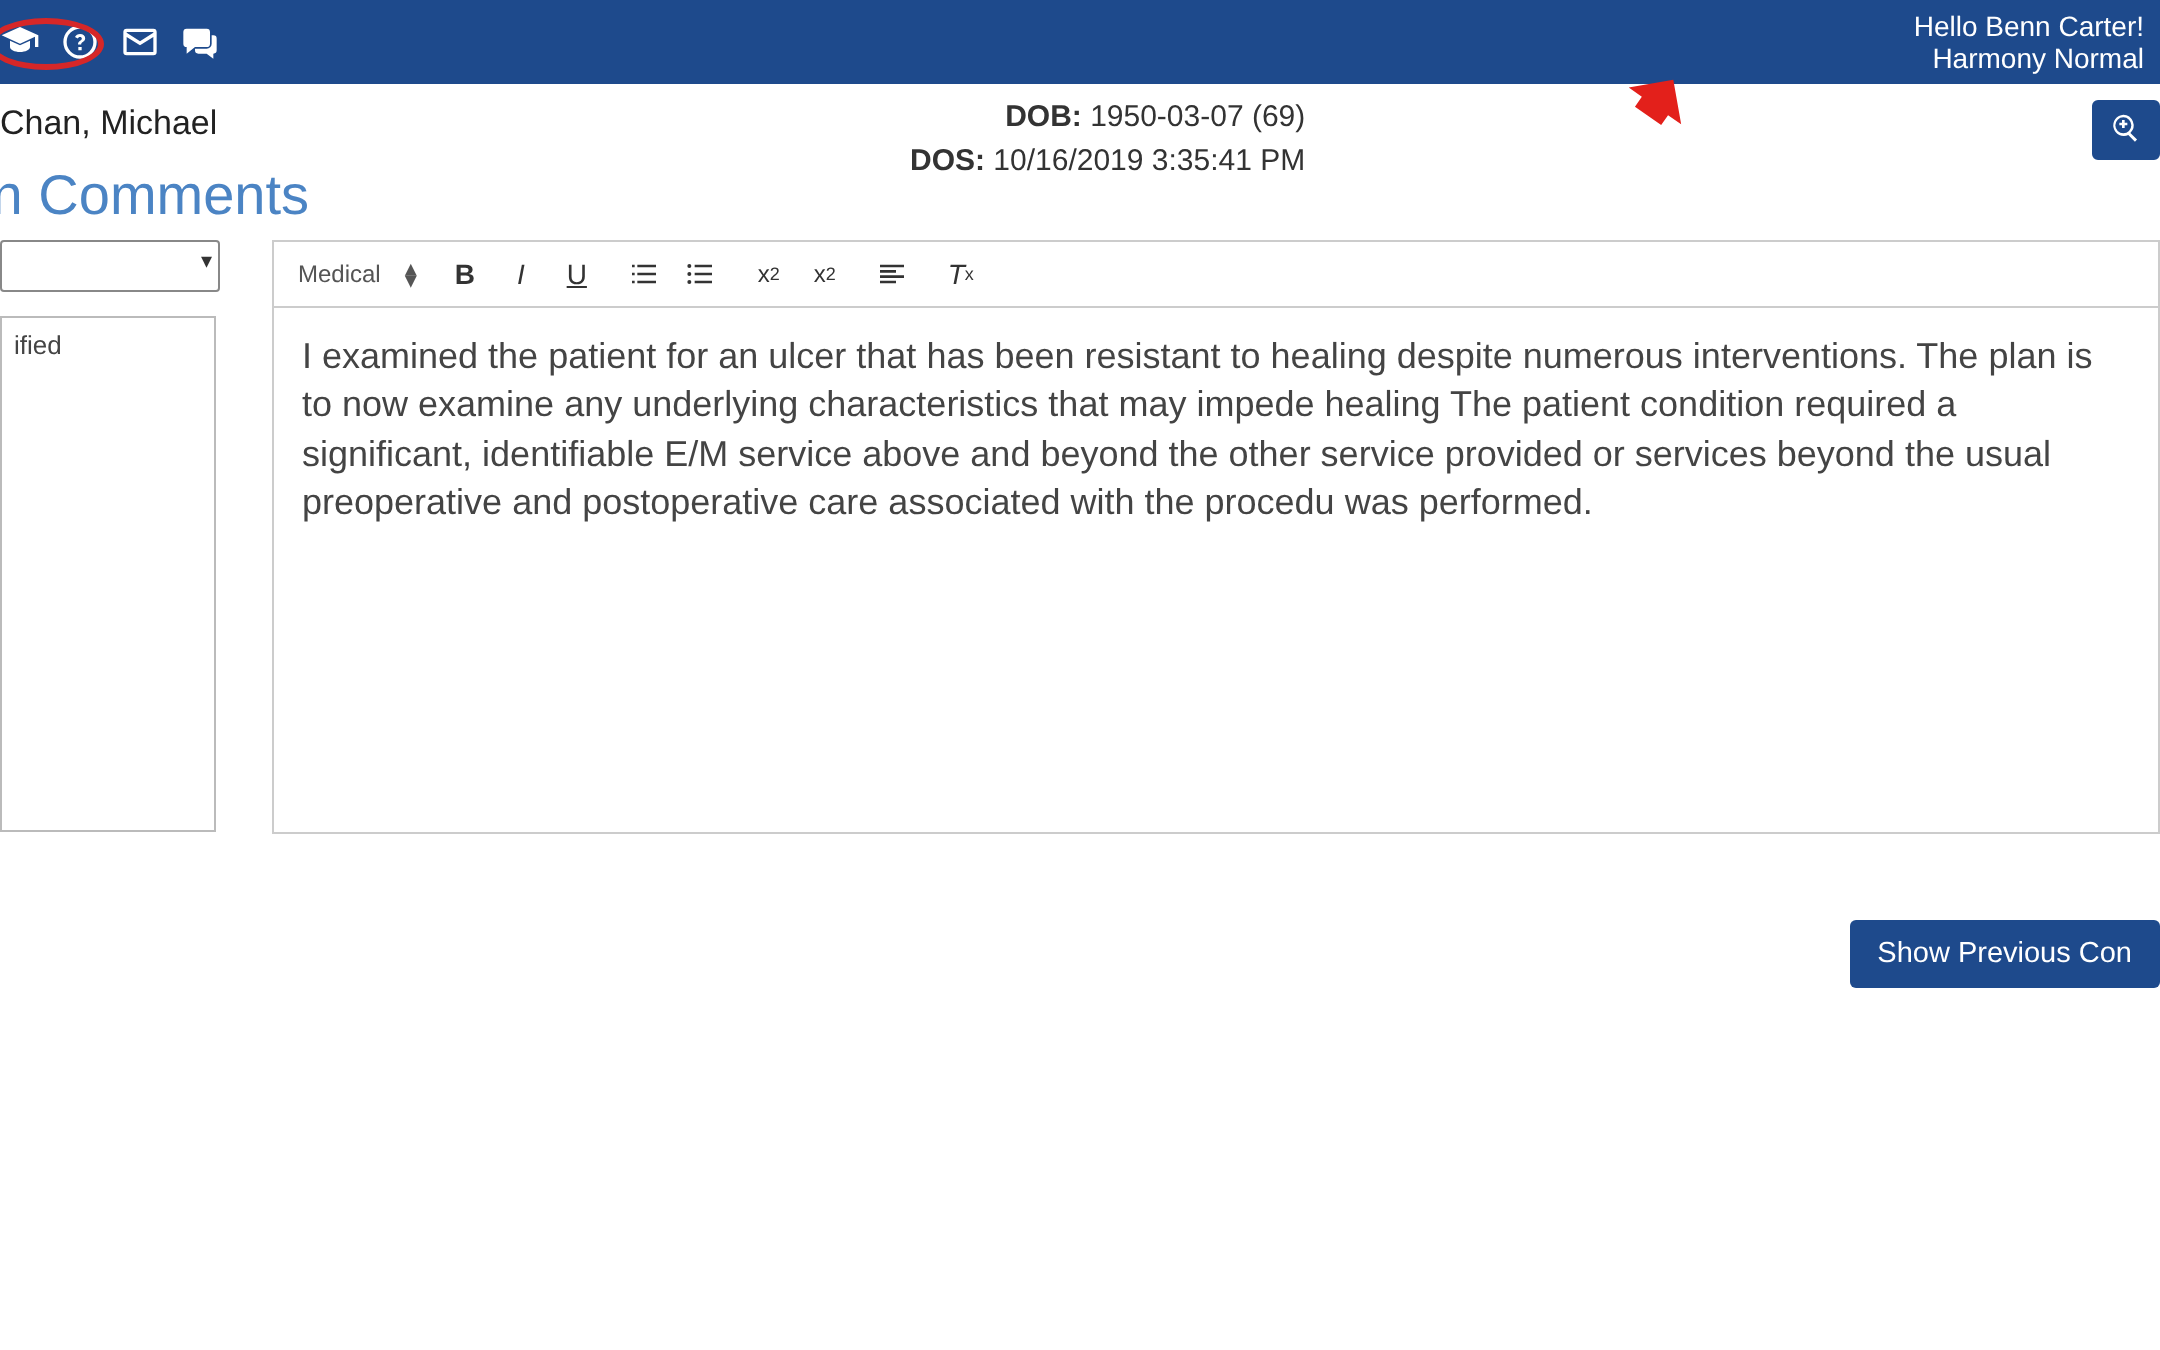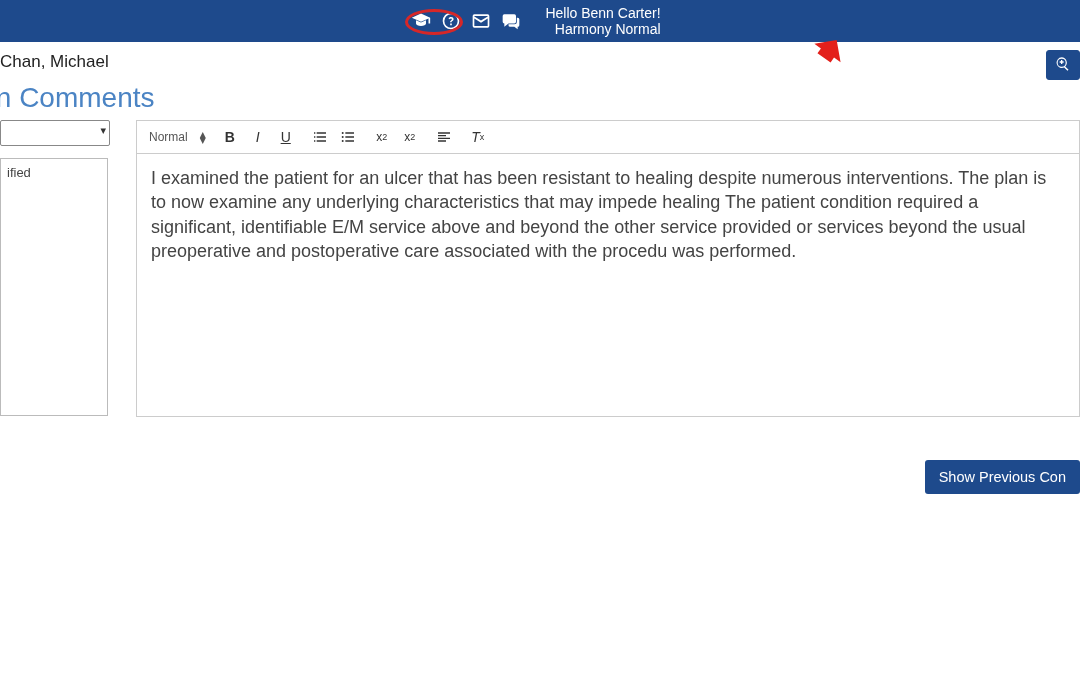--- a/index.html
+++ b/index.html
@@ -11,21 +11,21 @@
     width: 1080px;
     height: 675px;
     overflow: hidden;
     position: relative;
   }
   .topbar {
     background: #1e4a8c;
     height: 42px;
     display: flex;
     align-items: center;
-    justify-content: center;
+    justify-content: space-between;
     padding: 0 8px 0 0;
     color: #fff;
   }
   .topbar-icons {
     display: flex;
     align-items: center;
     gap: 10px;
     margin-right: 24px;
     position: relative;
   }
@@ -226,20 +226,30 @@
 </div>
 
 <div class="arrow-annotation">
   <svg width="50" height="50" viewBox="0 0 50 50">
     <polygon points="28,2 44,18 36,18 36,24 20,24 20,18 12,18" fill="#e3201b" transform="rotate(35 25 25)"></polygon>
   </svg>
 </div>
 
 <div class="patient-bar">
   <div class="patient-name">Chan, Michael</div>
+  <div class="patient-meta">
+    <div>
+      <b>DOB:</b>
+      <span>1950-03-07 (69)</span>
+    </div>
+    <div>
+      <b>DOS:</b>
+      <span>10/16/2019 3:35:41 PM</span>
+    </div>
+  </div>
   <button class="search-btn">
     <span>
       <svg viewBox="0 0 24 24">
           <path d="M10 2a8 8 0 015.29 13.71l5 5-1.58 1.58-5-5A8 8 0 1110 2zm0 2a6 6 0 100 12 6 6 0 000-12zm-1 2h2v2h2v2h-2v2H9v-2H7V8h2V6z"></path>
         </svg>
     </span>
   </button>
 </div>
 
 <h2 class="section-title">cian Comments</h2>
@@ -250,21 +260,21 @@
       <select class="mini-select" value="">
         <option></option>
       </select>
     </div>
     <textarea class="left-textarea" style="">ified</textarea>
   </div>
 
   <div class="editor">
     <div class="toolbar">
       <div class="tb-group">
-        <span class="tb-select">Normal</span>
+        <span class="tb-select">Medical</span>
         <span class="tb-sort">▴<br>▾</span>
       </div>
       <div class="tb-group">
         <button class="tb-btn">
             <b>B</b>
           </button>
         <button class="tb-btn">
             <i>I</i>
           </button>
         <button class="tb-btn">

